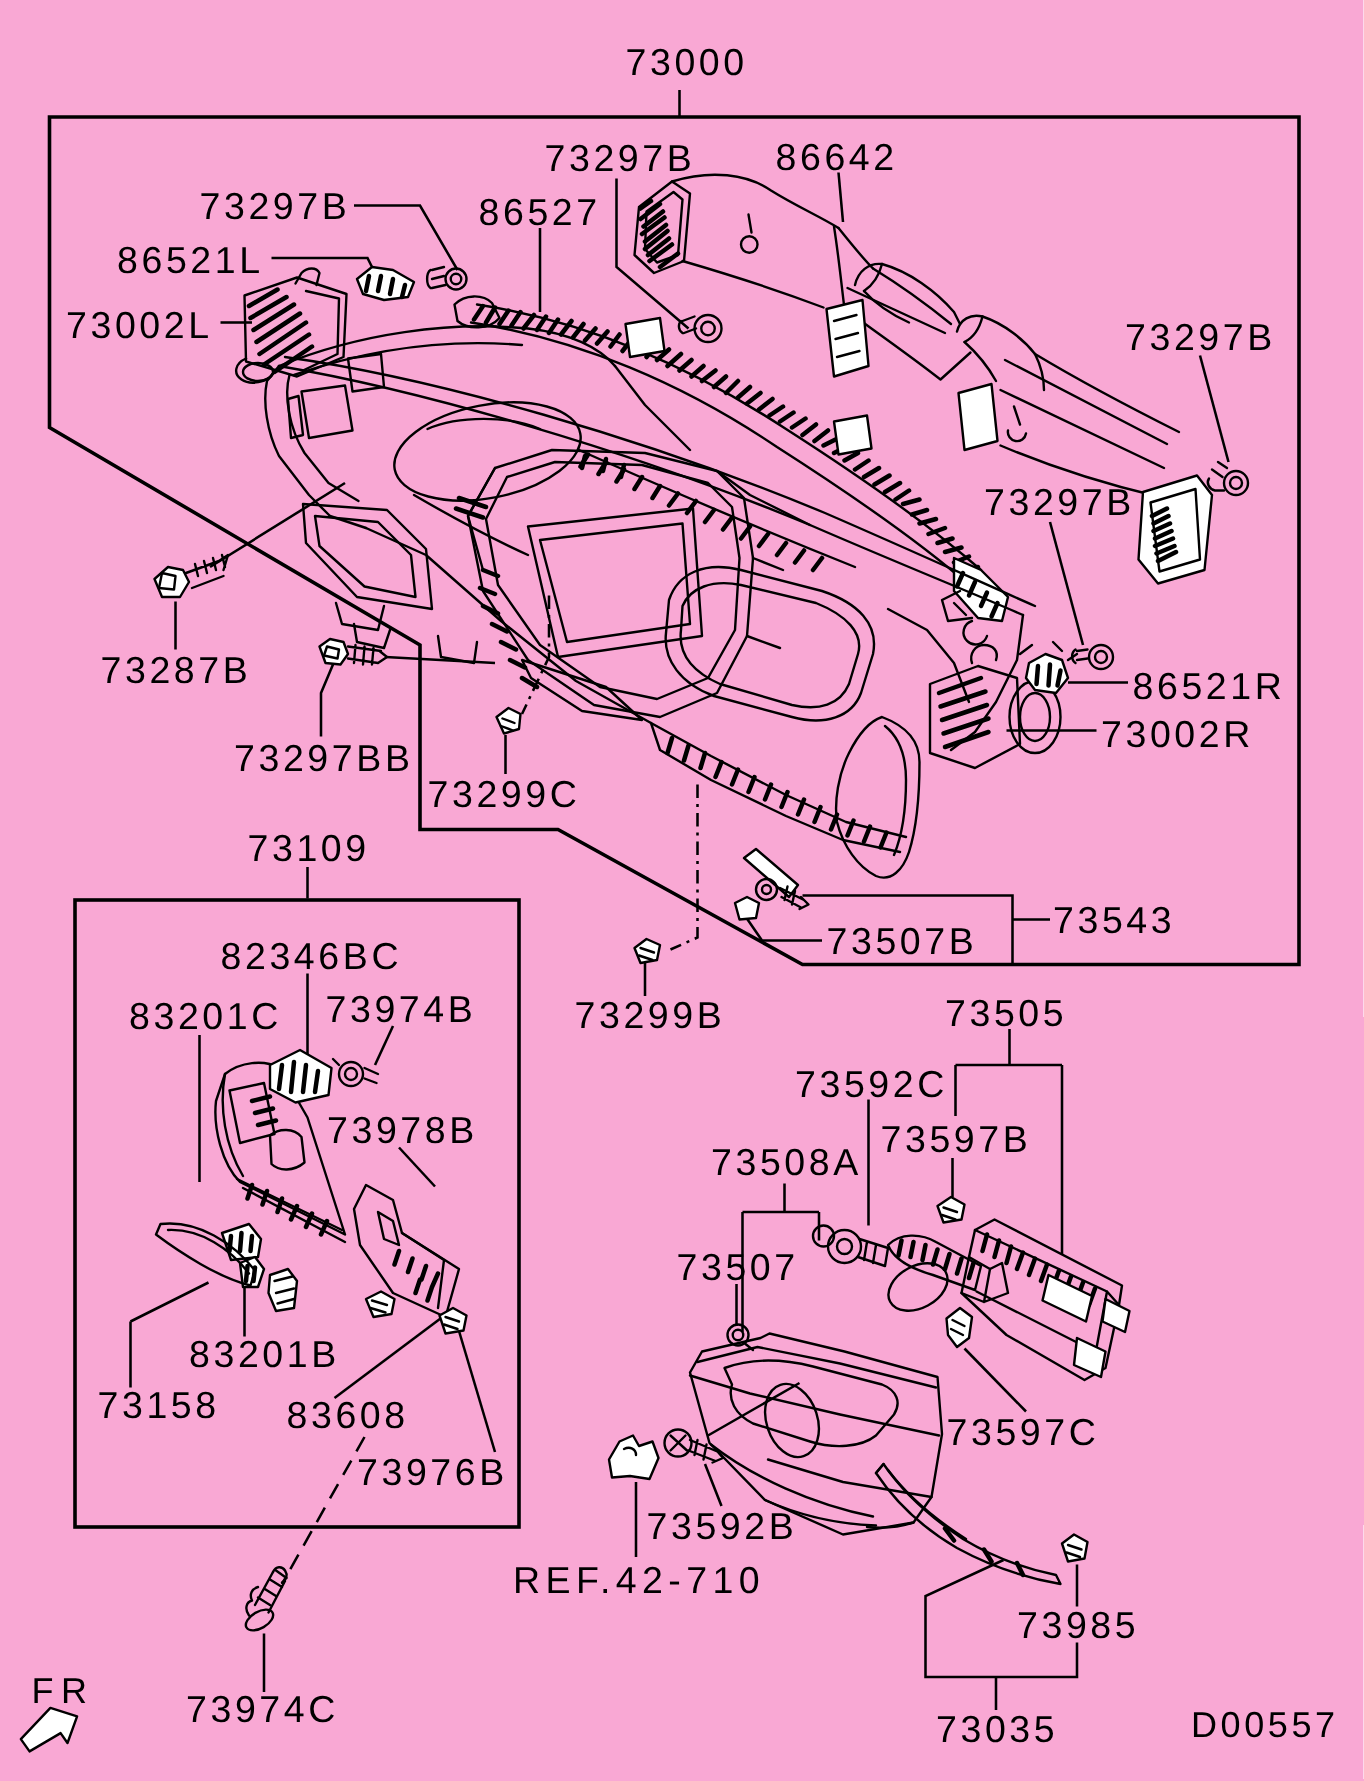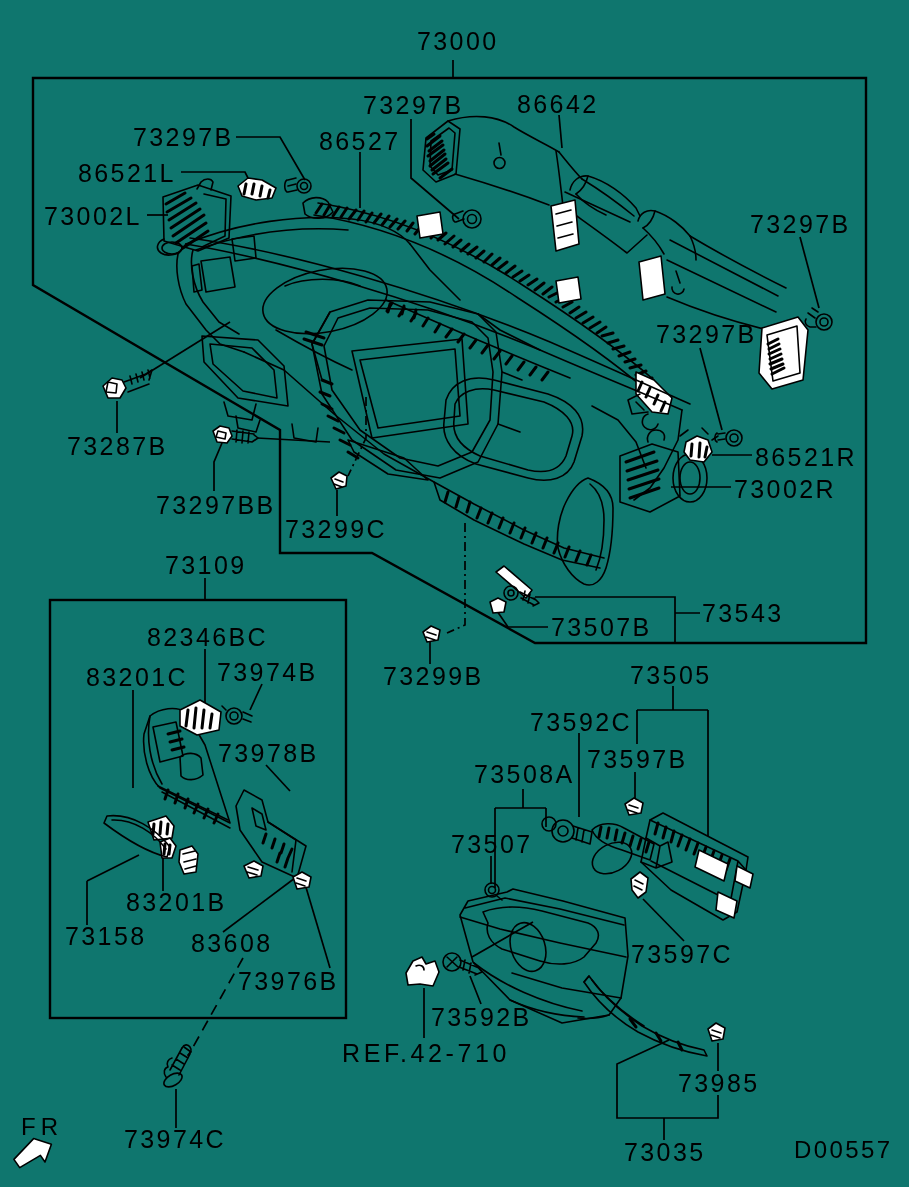--- a/index.html
+++ b/index.html
@@ -1,16 +1,16 @@
 <!DOCTYPE html>
 <html><head>
 <meta charset="utf-8">
 <style>
 html,body{margin:0;padding:0;background:#fff;}
-#page{width:909px;height:1187px;position:relative;background:#0f766e;overflow:hidden;}
+#page{width:909px;height:1187px;position:relative;background:#f9a8d4;overflow:hidden;}
 svg{position:absolute;top:0;left:0;}
 text{font-family:"Liberation Sans",sans-serif;font-size:25px;font-weight:400;letter-spacing:2.4px;fill:#000;-webkit-text-stroke:0.45px #000;}
 .ln{stroke:#000;stroke-width:1.7;fill:none;}
 .bx{stroke:#000;stroke-width:2.4;fill:none;}
 .p{stroke:#000;stroke-width:1.6;fill:none;stroke-linejoin:round;stroke-linecap:round;}
 .pf{stroke:#000;stroke-width:1.6;fill:#fff;stroke-linejoin:round;stroke-linecap:round;}
 .dk{stroke:#000;stroke-width:3;fill:none;stroke-linecap:round;}
 </style>
 </head>
 <body>

